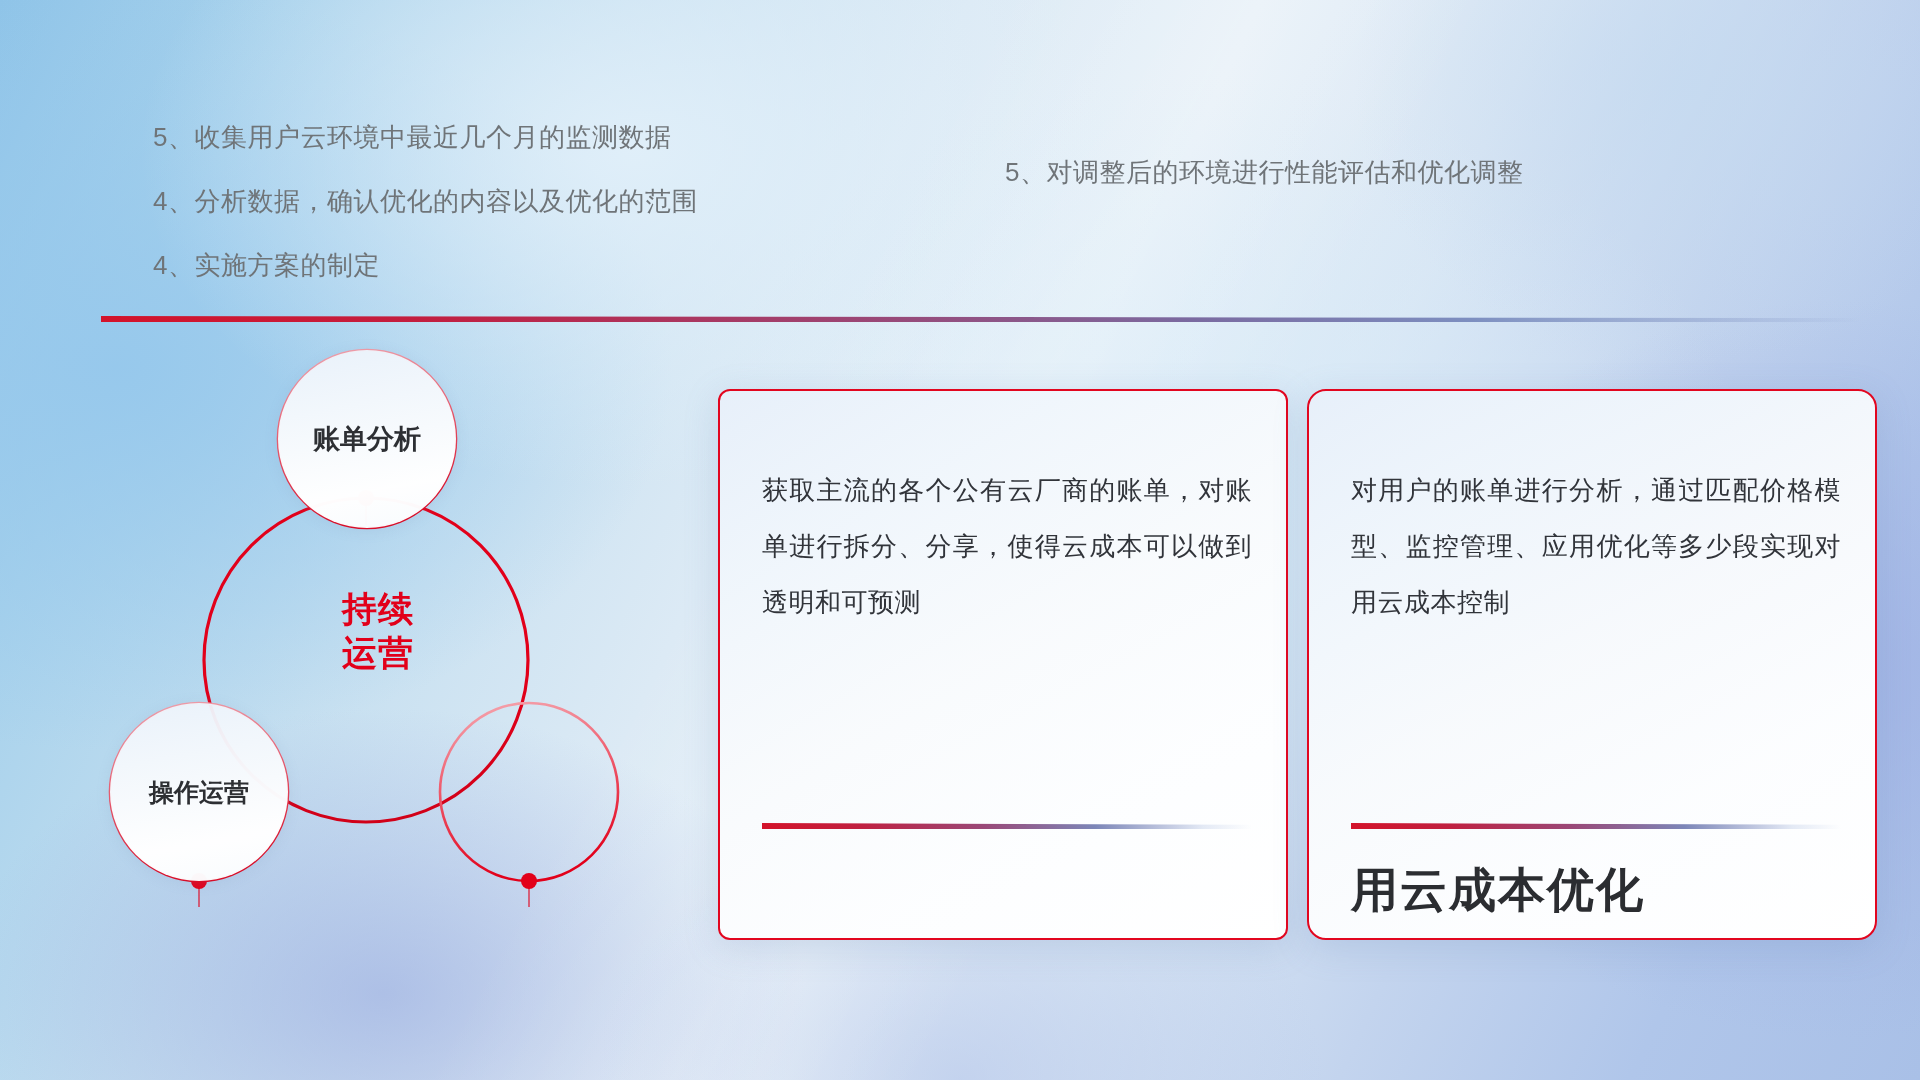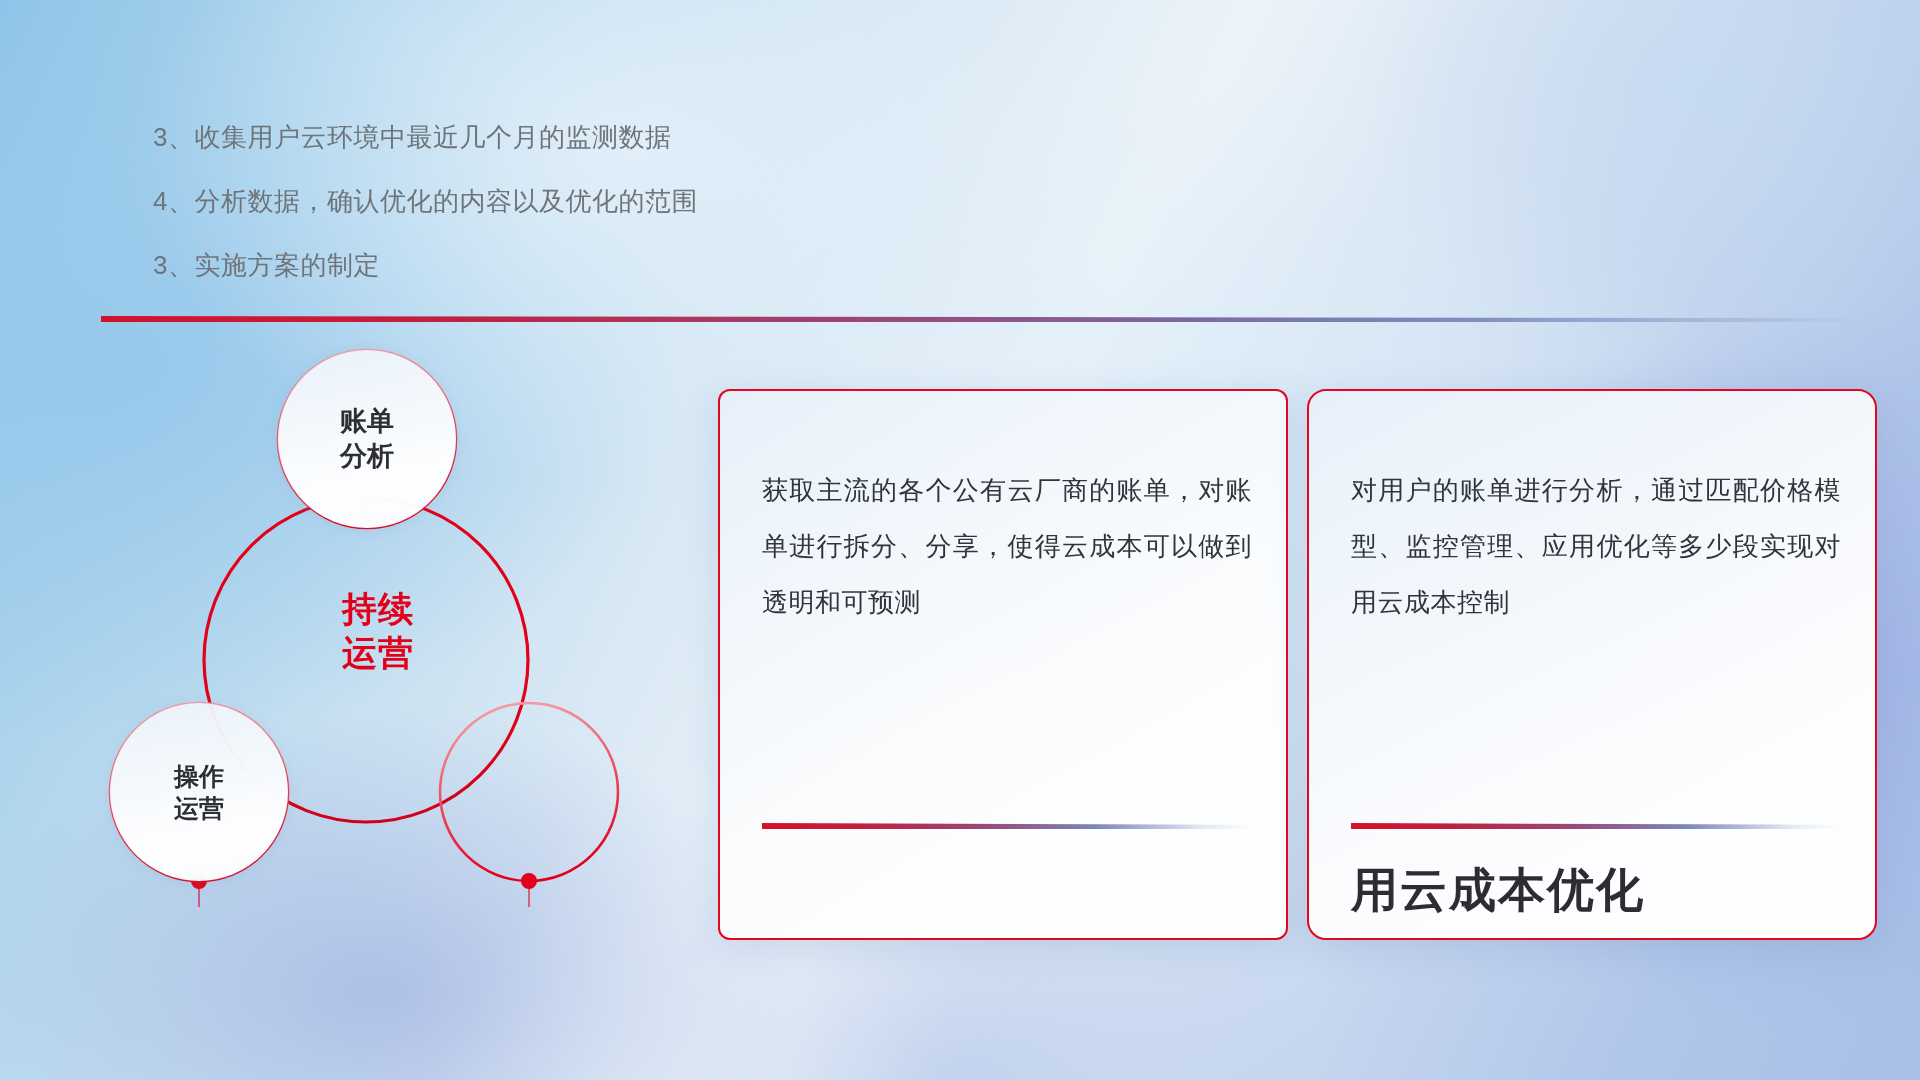--- a/index.html
+++ b/index.html
@@ -67,21 +67,21 @@
     clip-path:polygon(0 0, 100% 35%, 100% 100%, 0 100%);
   }
 
   
   #venn { position:absolute; left:95px; top:345px; width:560px; height:610px; }
   #venn svg { position:absolute; inset:0; }
 
   .bubble {
     position:absolute; border-radius:50%;
     background:linear-gradient(170deg, rgba(236,243,251,.95) 0%, rgba(247,250,253,.98) 45%, rgba(255,255,255,.99) 75%, rgba(250,252,254,.97) 100%);
-    display:flex; flex-direction:column; align-items:center; justify-content:center;
+    display:flex; align-items:center; justify-content:center;
     color:#2d2f33; font-weight:bold; line-height:1.28;
     box-shadow:0 2px 14px rgba(120,150,190,.18);
   }
   #bubble-top     { left:183px; top:5px;   width:178px; height:178px; font-size:27px; }
   #bubble-left    { left:15px;  top:358px; width:178px; height:178px; font-size:25px; }
   #bubble-right   { left:345px; top:358px; width:178px; height:178px; font-size:25px; }
 
   #center-label {
     position:absolute; left:198px; top:214px; width:170px;
     text-align:center; color:#e2001a; font-weight:bold;
@@ -128,26 +128,27 @@
   <div class="bg-layer bg-blob2"></div>
   <div class="bg-layer bg-blob3"></div>
   <div class="bg-layer bg-blob4"></div>
   <div class="bg-layer bg-blob5"></div>
   <div class="bg-layer bg-blob6"></div>
   <div class="bg-layer bg-blob7"></div>
   <div class="bg-layer bg-streak"></div>
 </div>
 
 <div class="bullets" id="bullets-left">
-  <div class="line">3、收集用户云环境中最近几个月的监测数据</div>
+  <div class="line">5、收集用户云环境中最近几个月的监测数据</div>
   <div class="line">4、分析数据，确认优化的内容以及优化的范围</div>
-  <div class="line">3、实施方案的制定</div>
+  <div class="line">4、实施方案的制定</div>
 </div>
 
 <div class="bullets" id="bullets-right">
+  <div class="line">5、对调整后的环境进行性能评估和优化调整</div>
 </div>
 
 <div id="divider"></div>
 
 <div id="venn">
 
   <svg width="560" height="610" viewBox="0 0 560 610">
     <defs>
       <linearGradient id="gBig" x1="0" y1="0" x2="0" y2="1">
         <stop offset="0%" stop-color="#e2001a"></stop>

